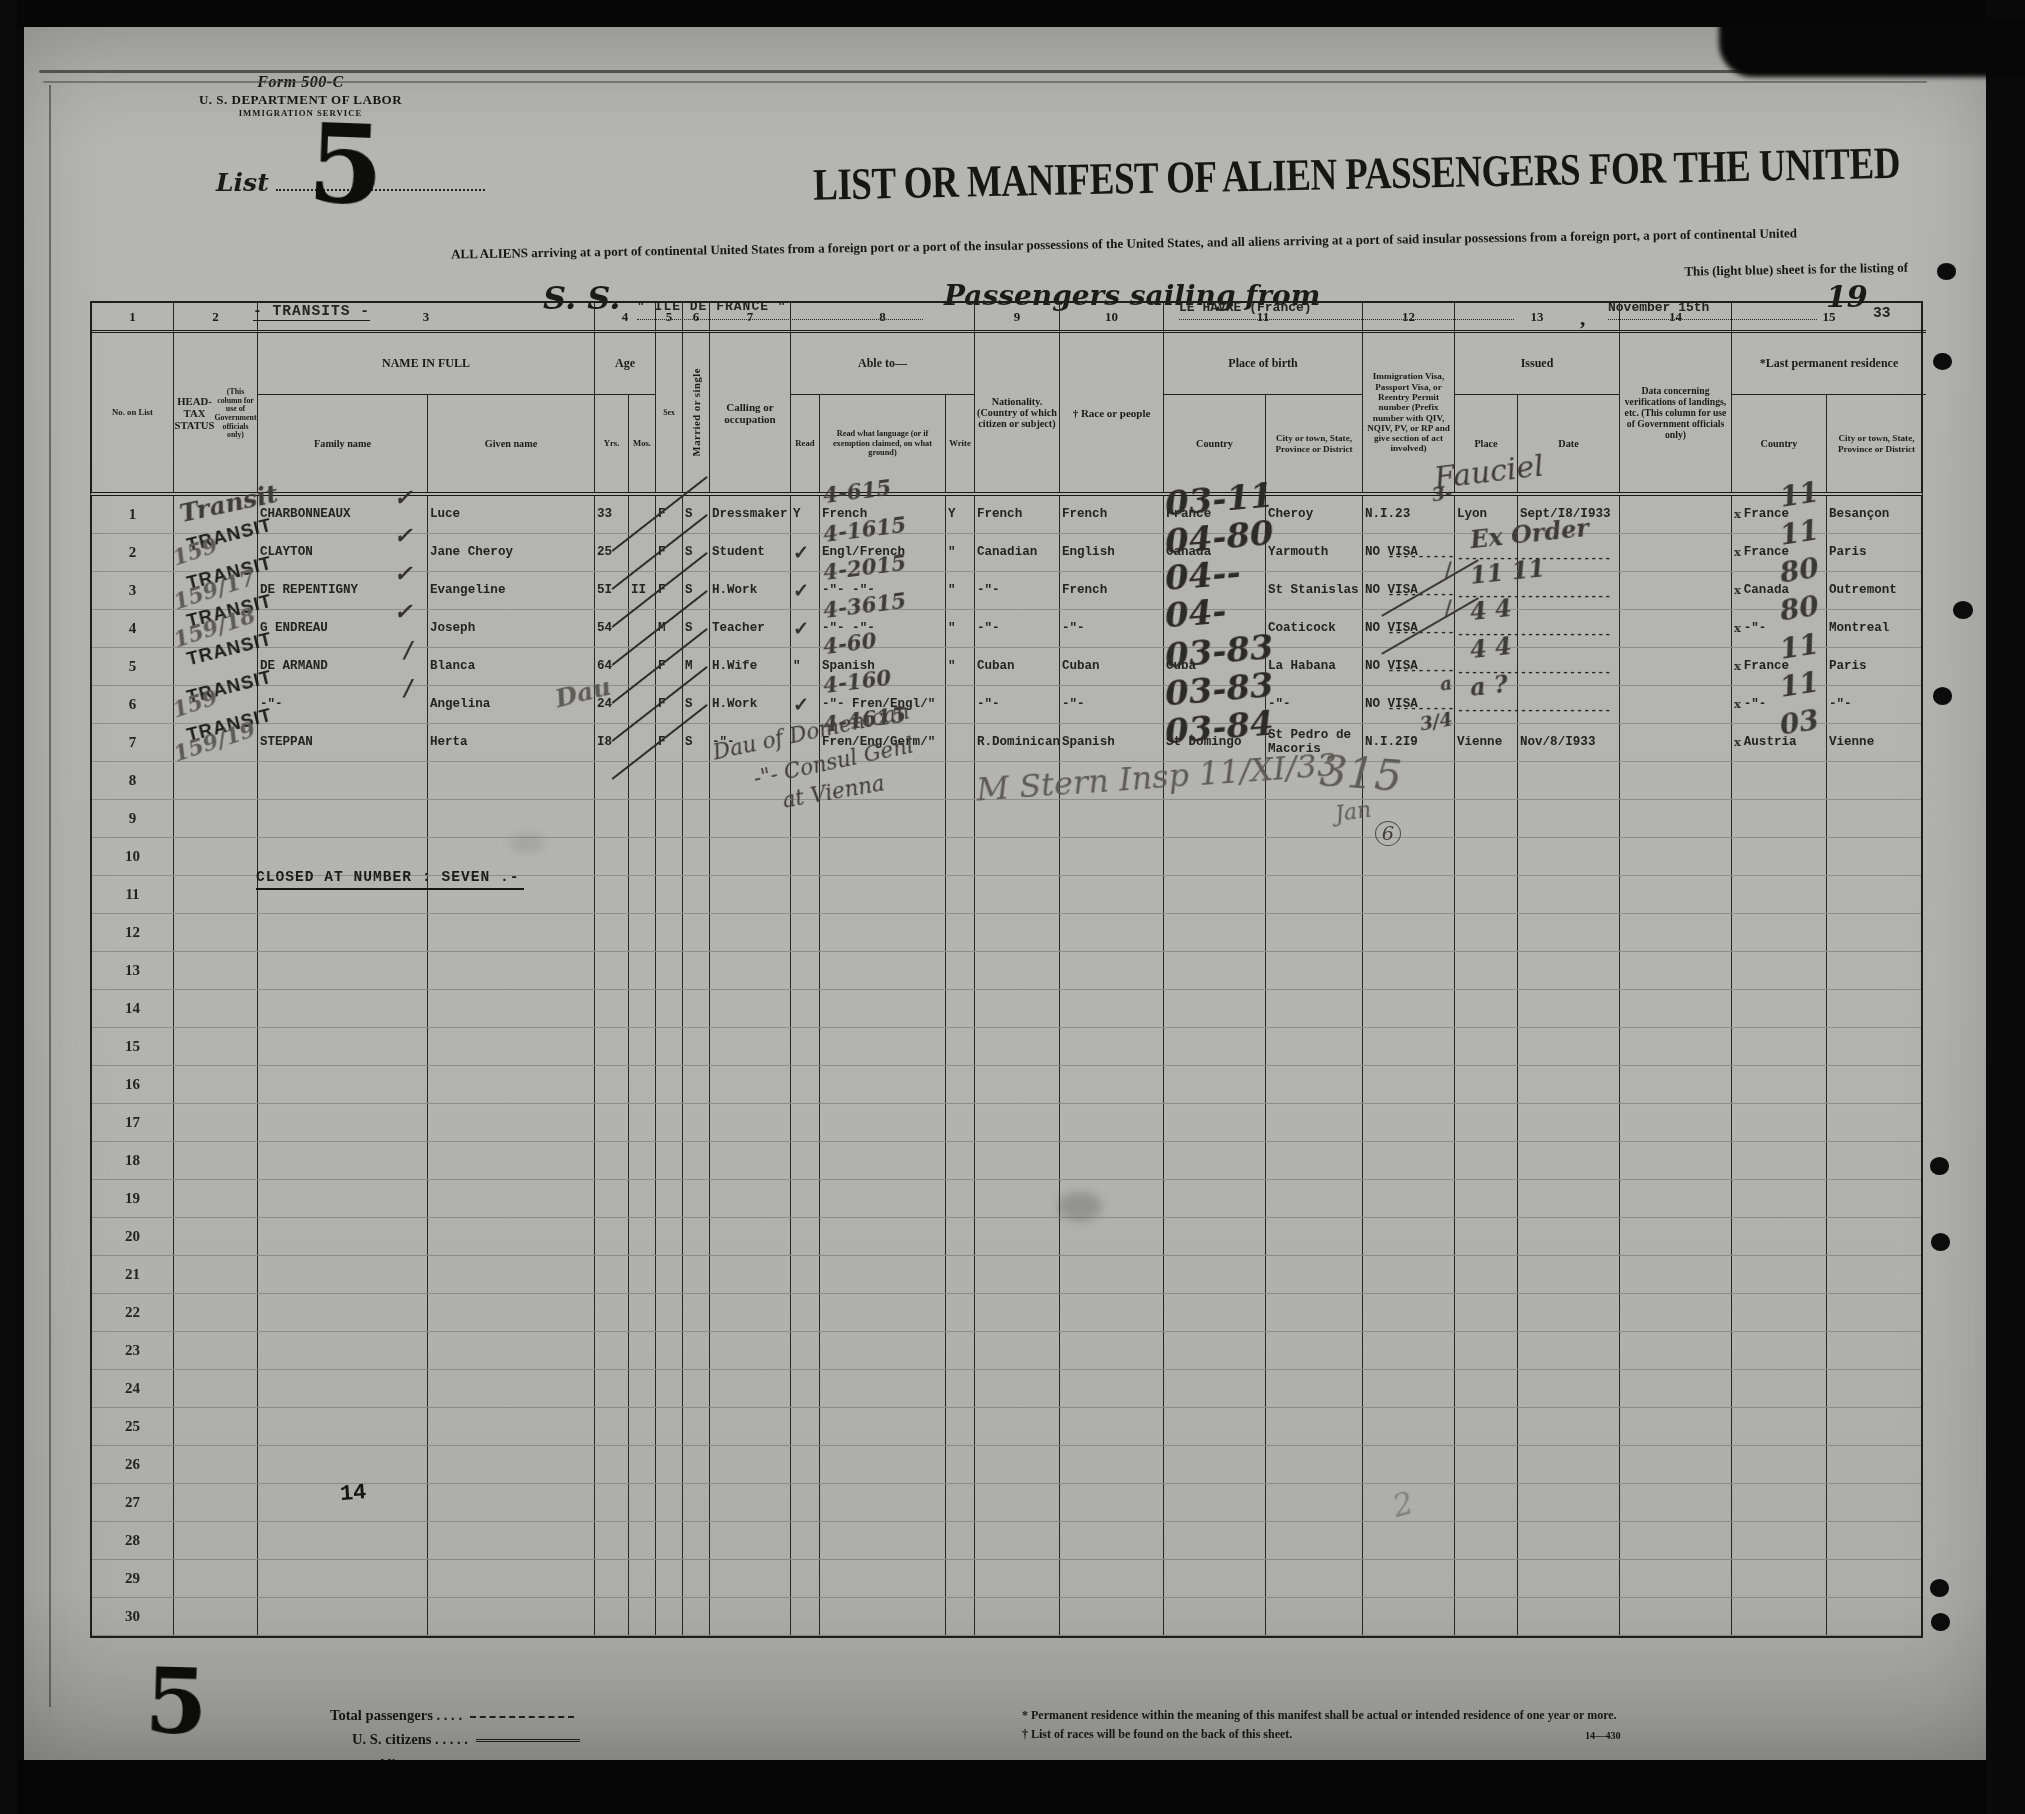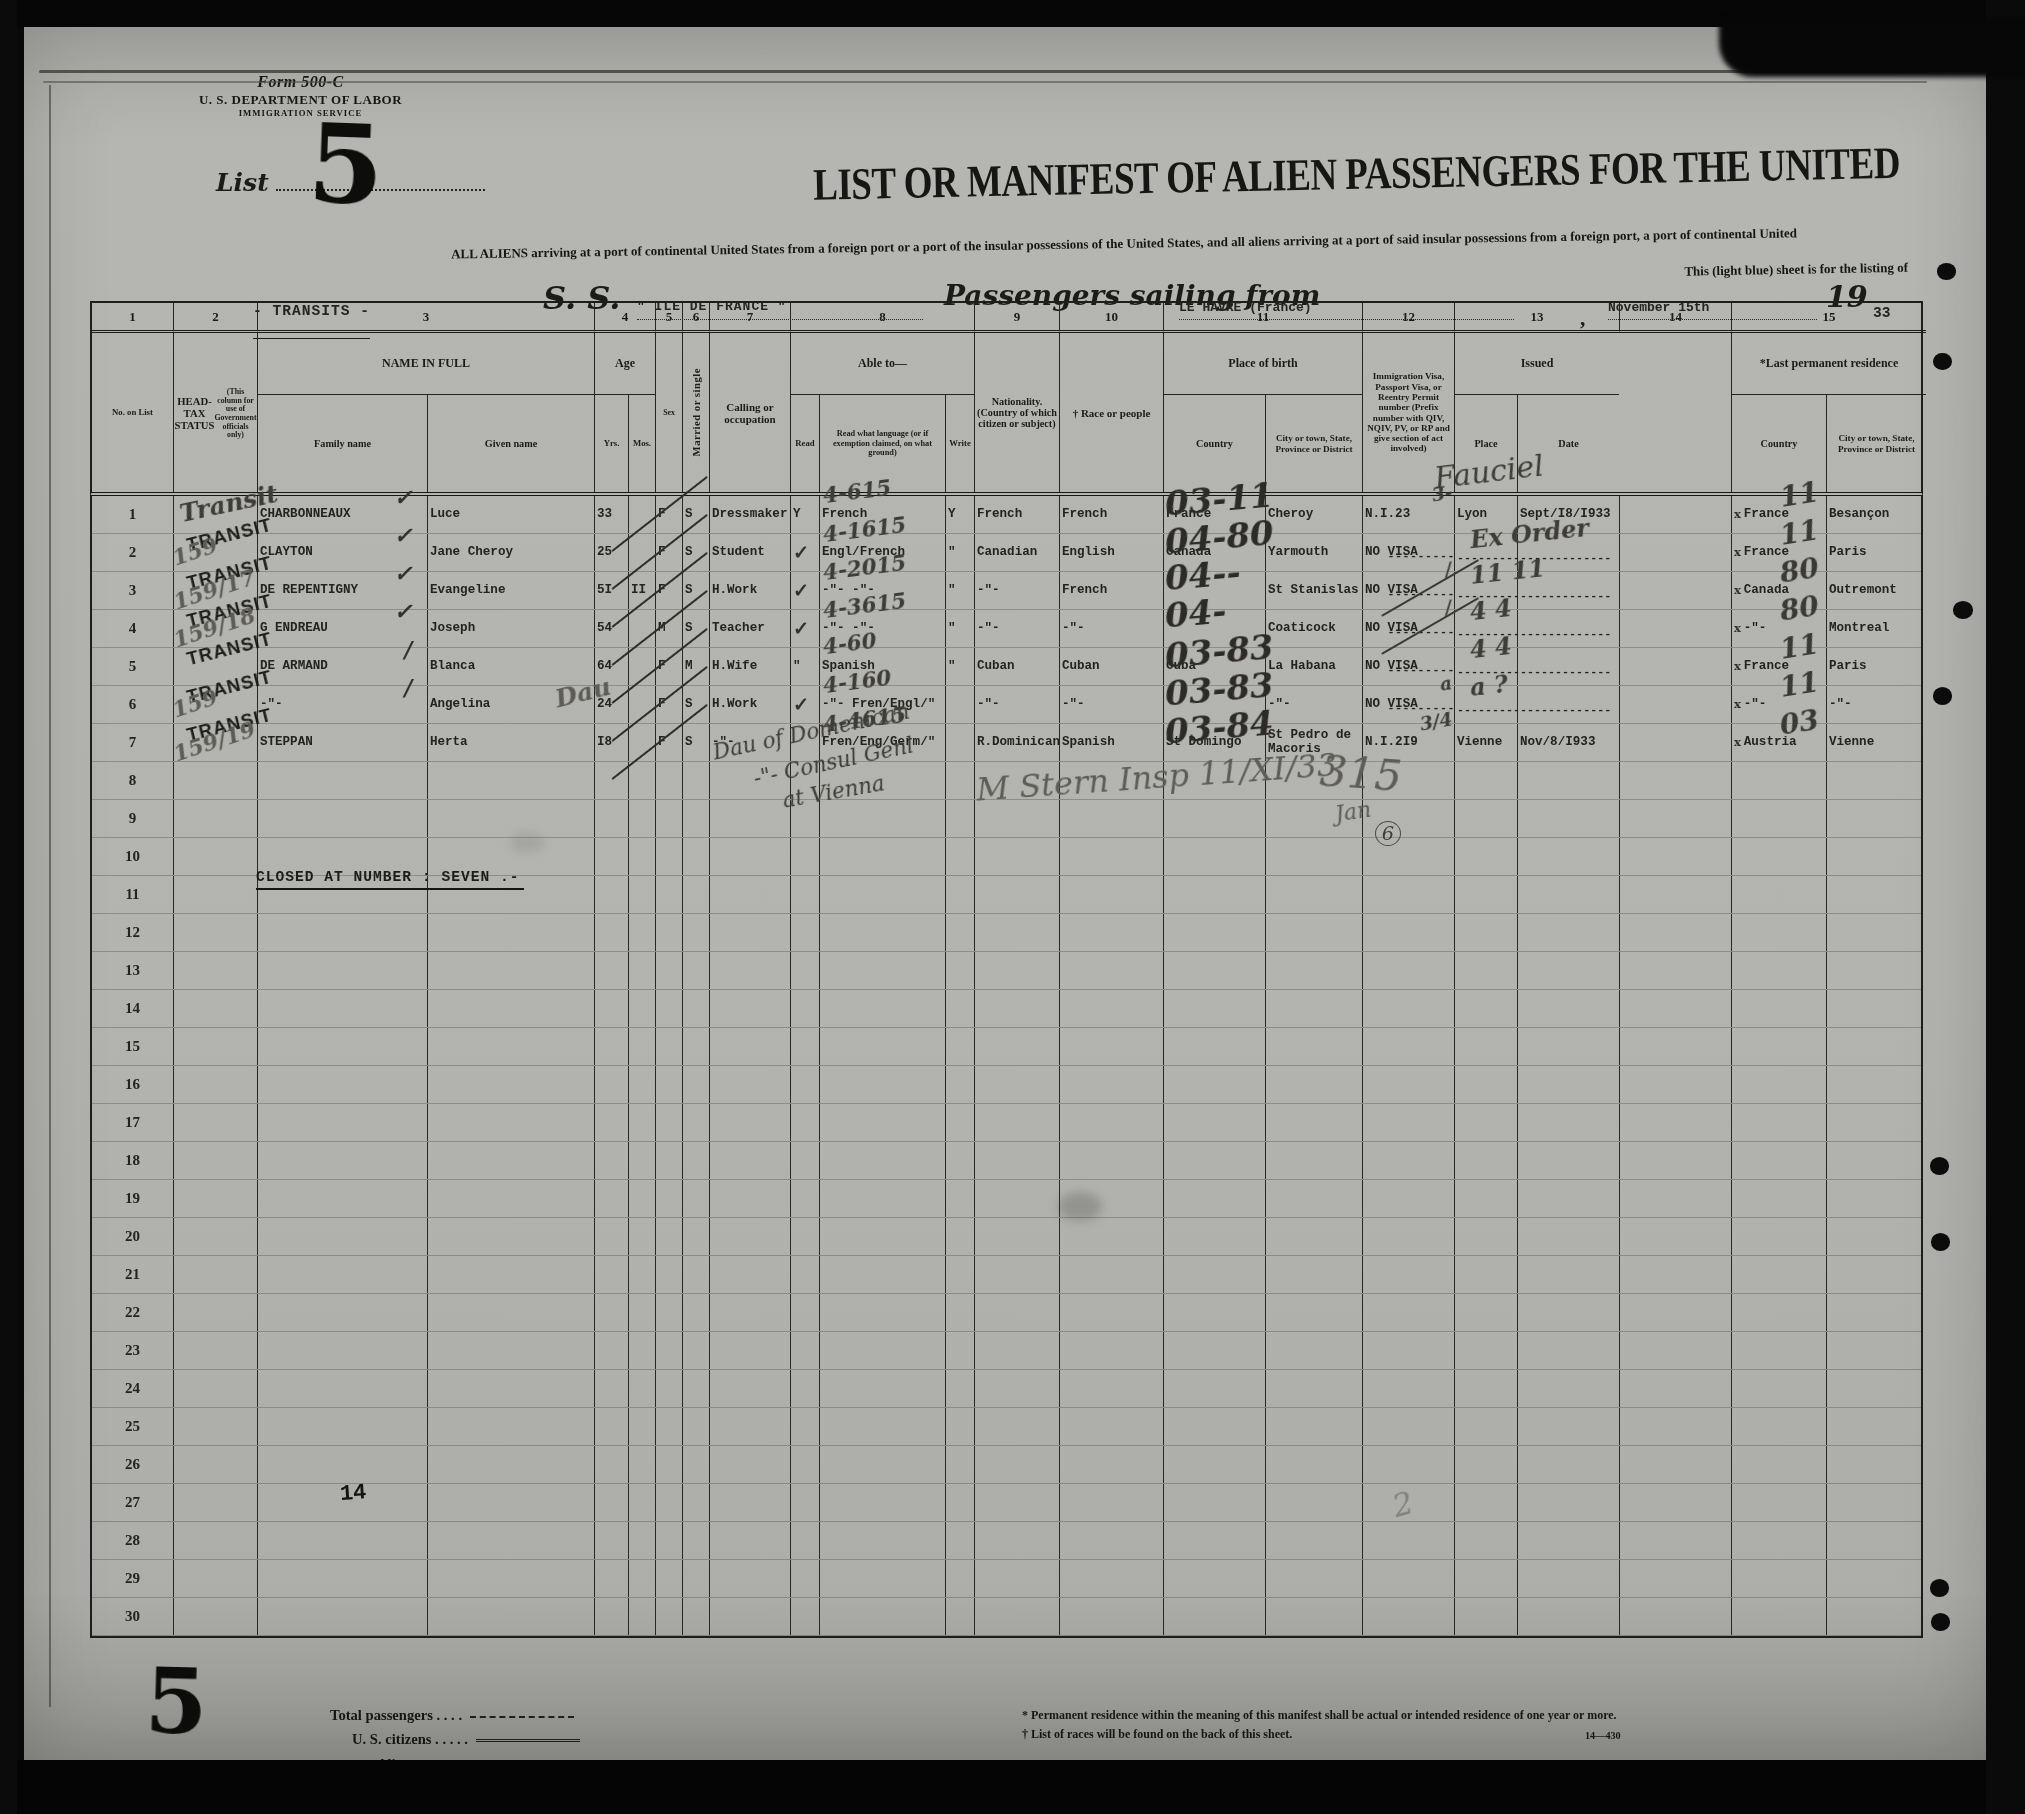--- a/index.html
+++ b/index.html
@@ -32,21 +32,21 @@
   .stamp5-top{position:absolute;left:284px;top:83px;font-family:"DejaVu Serif",serif;font-weight:bold;
         font-size:109px;color:#0d0d0b;transform:rotate(2deg);filter:blur(0.5px);z-index:3;line-height:1;}
   .main-title{position:absolute;left:750px;top:125px;width:1165px;text-align:center;font-weight:bold;
         font-size:37px;letter-spacing:-0.5px;transform:rotate(-1.15deg) scaleY(1.22);white-space:nowrap;}
   .subtitle{position:absolute;left:427px;top:208px;width:1457px;font-weight:bold;font-size:13px;
         transform:rotate(-0.9deg);text-align:justify;line-height:1.2;}
   .subtitle2{position:absolute;left:1165px;top:239px;width:719px;font-weight:bold;font-size:13px;
         text-align:right;transform:rotate(-1deg);}
   
   .mono{font-family:"Liberation Mono",monospace;font-weight:700;color:#242420;}
-  .voy-transit{position:absolute;left:229px;top:276px;font-size:14.6px;border-bottom:1.9px solid #1d1d1a;padding-bottom:19px;letter-spacing:1px;}
+  .voy-transit{position:absolute;left:229px;top:276px;font-size:14.6px;border-bottom:1.9px solid #1d1d1a;padding-bottom:1px;letter-spacing:1px;}
   .voy-ss{position:absolute;left:519px;top:252px;font-family:"DejaVu Serif",serif;font-style:italic;font-weight:bold;font-size:32px;}
   .voy-ship{position:absolute;left:613px;top:272px;width:286px;border-bottom:1.9px dotted #2a2a26;
         font-size:13px;padding-bottom:4.9px;letter-spacing:1px;}
   .voy-sailing{position:absolute;left:920px;top:252px;font-family:"DejaVu Serif",serif;font-style:italic;font-weight:bold;font-size:28px;}
   .voy-port{position:absolute;left:1155px;top:273px;width:335px;border-bottom:1.9px dotted #2a2a26;font-size:13px;padding-bottom:4.4px;}
   .voy-comma1{position:absolute;left:1556px;top:279px;font-size:21.4px;font-weight:bold;}
   .voy-date{position:absolute;left:1584px;top:273px;width:209px;border-bottom:1.9px dotted #2a2a26;font-size:13px;padding-bottom:4.4px;}
   .voy-19{position:absolute;left:1802px;top:252px;font-family:"DejaVu Serif",serif;font-style:italic;font-weight:bold;font-size:30px;}
   .voy-33{position:absolute;left:1849px;top:278px;font-size:14.6px;}
 
@@ -174,20 +174,21 @@
           <span class="tiny">(This column for use of Government officials only)</span>
         </div>
         <div class="hc full" style="grid-column:7/8">Sex</div>
         <div class="hc full vtext" style="grid-column:8/9">
             <span>Married or single</span>
           </div>
         <div class="hc full" style="grid-column:9/10;font-size:11px">Calling or occupation</div>
         <div class="hc full" style="grid-column:13/14;font-size:10.2px">Nationality. (Country of which citizen or subject)</div>
         <div class="hc full" style="grid-column:14/15;font-size:11px">† Race or people</div>
         <div class="hc full visa-cell" style="grid-column:17/18">Immigration Visa, Passport Visa, or Reentry Permit number (Prefix number with QIV, NQIV, PV, or RP and give section of act involved)</div>
+        <div class="hc full" style="grid-column:20/21;font-size:9.7px">Data concerning verifications of landings, etc. (This column for use of Government officials only)</div>
 
         <div class="hc r2 grp" style="grid-column:3/5">NAME IN FULL</div>
         <div class="hc r2 grp" style="grid-column:5/7">Age</div>
         <div class="hc r2 grp" style="grid-column:10/13">Able to—</div>
         <div class="hc r2 grp" style="grid-column:15/17">Place of birth</div>
         <div class="hc r2 grp" style="grid-column:18/20">Issued</div>
         <div class="hc r2 grp" style="grid-column:21/23">*Last permanent residence</div>
 
         <div class="hc r3" style="grid-column:3/4">Family name</div>
         <div class="hc r3" style="grid-column:4/5">Given name</div>

